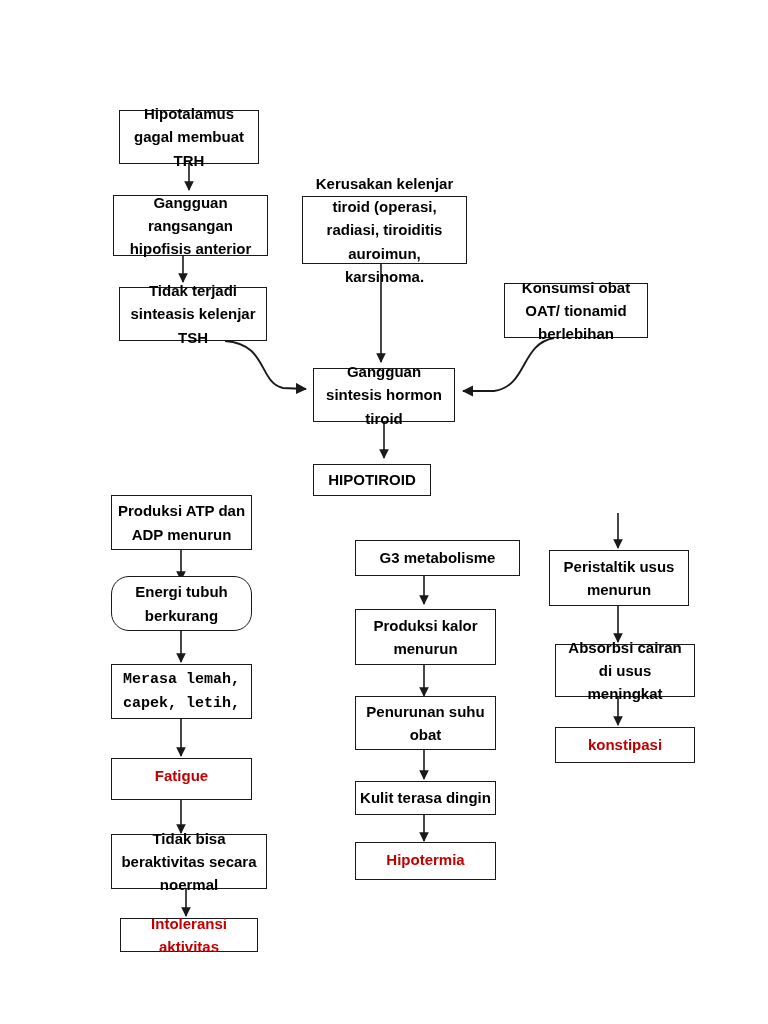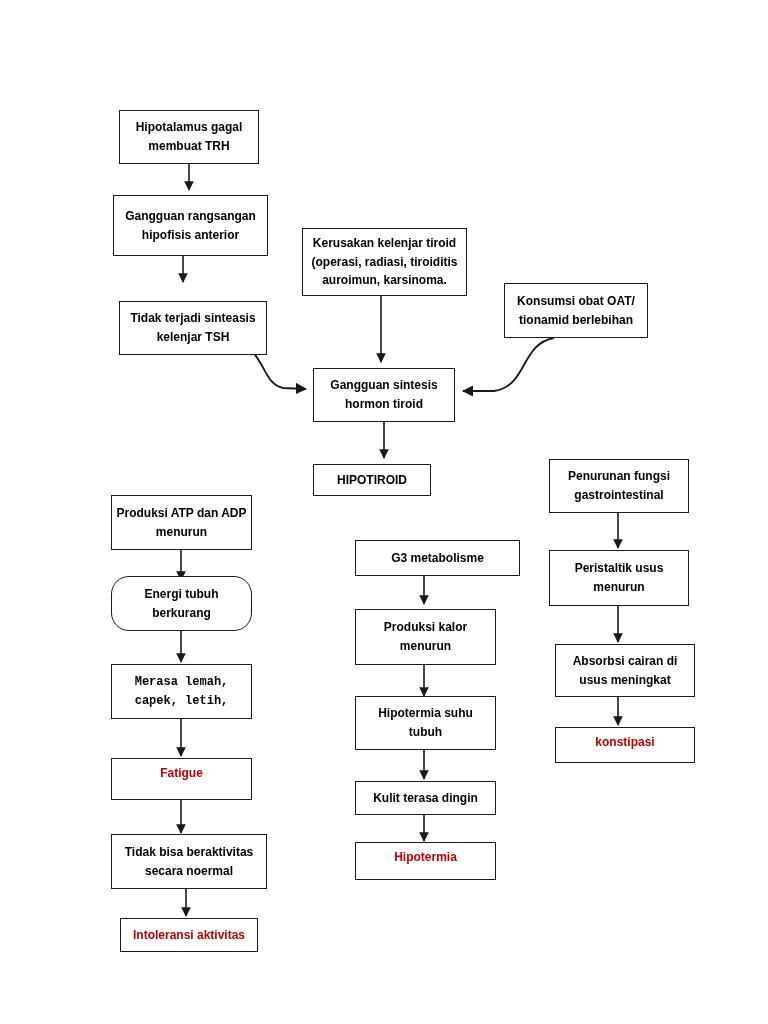--- a/index.html
+++ b/index.html
@@ -29,21 +29,21 @@
   .node {
     position: absolute;
     box-sizing: border-box;
     border: 1.3px solid #1a1a1a;
     background: #ffffff;
     display: flex;
     align-items: center;
     justify-content: center;
     text-align: center;
     font-family: "Liberation Sans", sans-serif;
-    font-size: 12px;
+    font-size: 15px;
     font-weight: 700;
     color: #000000;
     line-height: 1.55;
     padding: 2px 4px;
     z-index: 2;
   }
   .node .label {
     display: block;
     width: 100%;
   }
@@ -96,25 +96,25 @@
   </svg>
 
   <div class="node" style="left:119px; top:110px; width:140px; height:54px;">
     <span class="label">Hipotalamus gagal membuat TRH</span>
   </div>
 
   <div class="node" style="left:113px; top:195px; width:155px; height:61px;">
     <span class="label">Gangguan rangsangan hipofisis anterior</span>
   </div>
 
-  <div class="node" style="left:119px; top:287px; width:148px; height:54px;margin-top:14px;">
+  <div class="node" style="left:119px; top:287px; width:148px; height:54px;">
     <span class="label">Tidak terjadi sinteasis kelenjar TSH</span>
   </div>
 
-  <div class="node" style="left:302px; top:196px; width:165px; height:68px;margin-top:32px;">
+  <div class="node" style="left:302px; top:196px; width:165px; height:68px;">
     <span class="label">Kerusakan kelenjar tiroid (operasi, radiasi, tiroiditis auroimun, karsinoma.</span>
   </div>
 
   <div class="node" style="left:504px; top:283px; width:144px; height:55px;">
     <span class="label">Konsumsi obat OAT/ tionamid berlebihan</span>
   </div>
 
   <div class="node" style="left:313px; top:368px; width:142px; height:54px;">
     <span class="label">Gangguan sintesis hormon tiroid</span>
   </div>
@@ -149,34 +149,31 @@
 
   <div class="node" style="left:355px; top:540px; width:165px; height:36px;">
     <span class="label">G3 metabolisme</span>
   </div>
 
   <div class="node" style="left:355px; top:609px; width:141px; height:56px;">
     <span class="label">Produksi kalor menurun</span>
   </div>
 
   <div class="node" style="left:355px; top:696px; width:141px; height:54px;">
-    <span class="label">Hipotermia suhu tubuh</span>
+    <span class="label">Penurunan suhu obat</span>
   </div>
 
   <div class="node" style="left:355px; top:781px; width:141px; height:34px;">
     <span class="label">Kulit terasa dingin</span>
   </div>
 
   <div class="node red top-align" style="left:355px; top:842px; width:141px; height:38px;">
     <span class="label">Hipotermia</span>
   </div>
 
-  <div class="node" style="left:549px; top:459px; width:140px; height:54px;">
-    <span class="label">Penurunan fungsi gastrointestinal</span>
-  </div>
 
   <div class="node" style="left:549px; top:550px; width:140px; height:56px;">
     <span class="label">Peristaltik usus menurun</span>
   </div>
 
   <div class="node" style="left:555px; top:644px; width:140px; height:53px;">
     <span class="label">Absorbsi cairan di usus meningkat</span>
   </div>
 
   <div class="node red top-align" style="left:555px; top:727px; width:140px; height:36px;">

